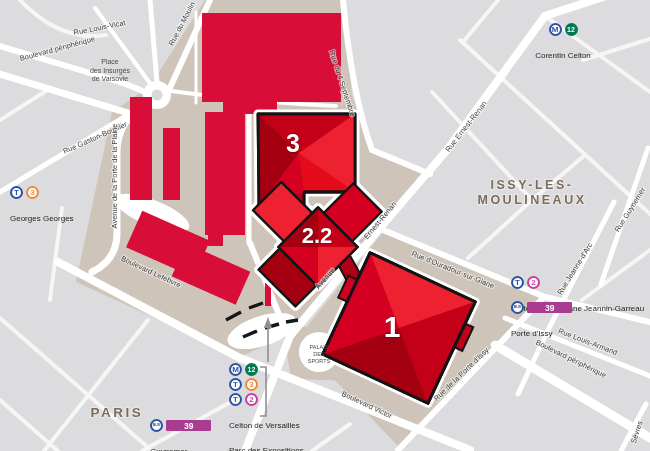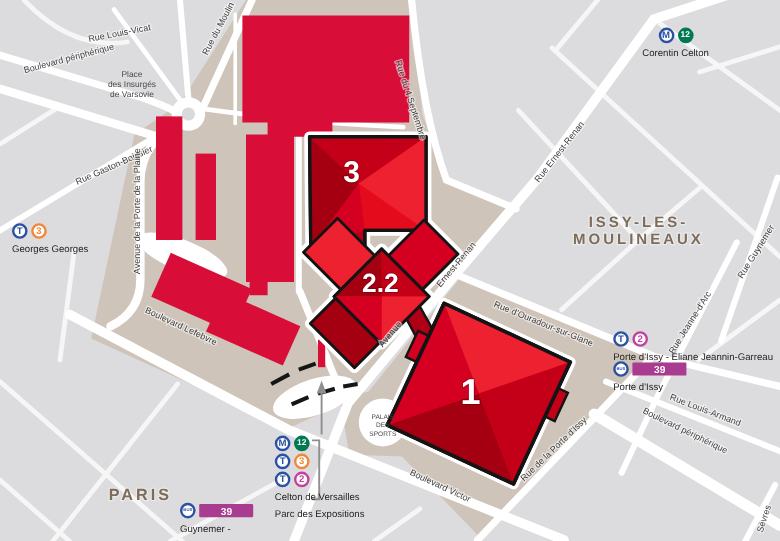--- a/index.html
+++ b/index.html
@@ -35,21 +35,21 @@
          justify-content:center;font-weight:bold;box-sizing:border-box;line-height:1}
   .k-m,.k-t{border:2px solid var(--c-blue);color:var(--c-blue);font-size:8px}
   .k-l12{background:var(--c-green);color:#fff;font-size:7px}
   .k-l3{border:2px solid var(--c-orange);color:var(--c-orange);font-size:8px}
   .k-l2{border:2px solid var(--c-pink2);color:var(--c-pink2);font-size:8px}
   .k-bus{border:2px solid var(--c-blue);color:var(--c-blue);font-size:3.5px;letter-spacing:0}
   .tbox{height:11px;min-width:19px;display:flex;align-items:center;justify-content:center;
         font-weight:bold;font-size:8.5px;border-radius:1px;box-sizing:border-box;padding:0 18px}
   .k-b80{background:var(--c-pink80);color:#151515}
   .k-b39{background:var(--c-mag39);color:#fff}
-  .slabel{font-size:8px;color:#1f1f1f;line-height:1.2;margin-top:2px;white-space:nowrap}
+  .slabel{font-size:8px;color:#1f1f1f;line-height:1.2;margin-top:13px;white-space:nowrap}
 </style>
 </head>
 <body>
 
 <svg width="650" height="451" viewBox="0 0 650 451">
   <rect x="0" y="0" width="650" height="451" fill="var(--c-bg)"></rect>
 
   <g class="road-minor" stroke-width="4">
     <path d="M20,0 Q60,42 106,35"></path>
     <path d="M0,120 L46,91"></path>

